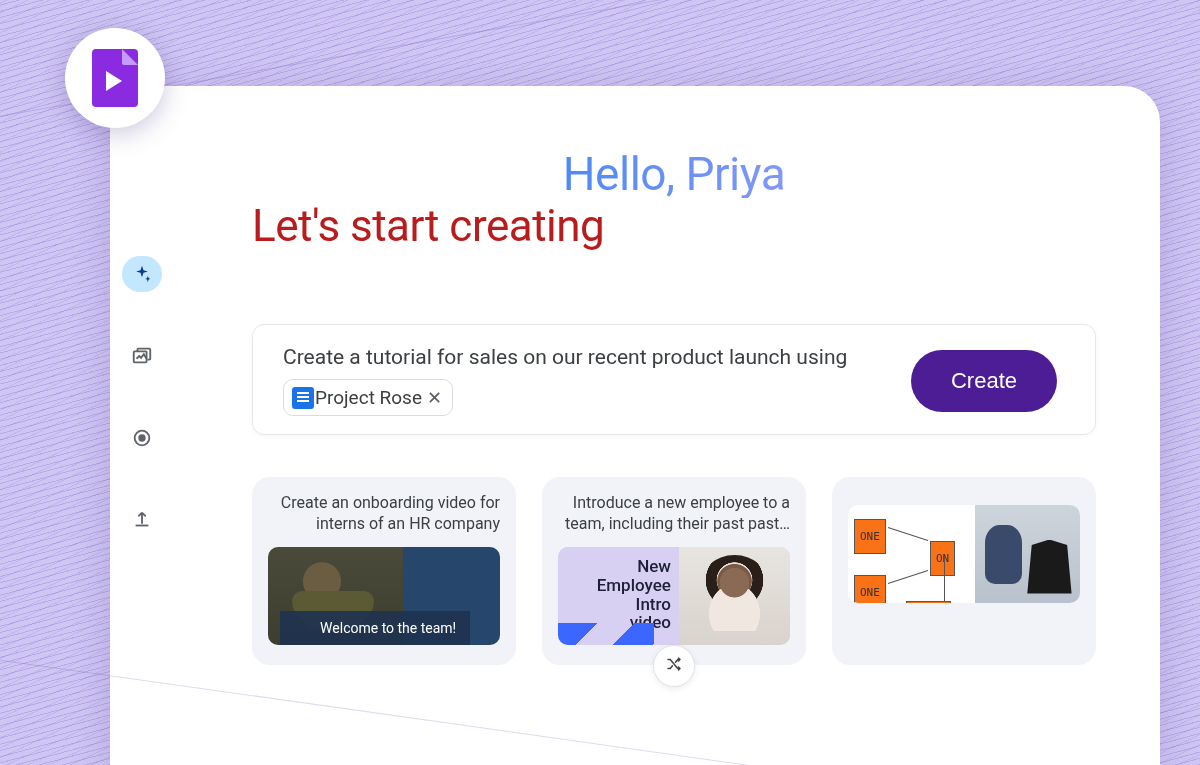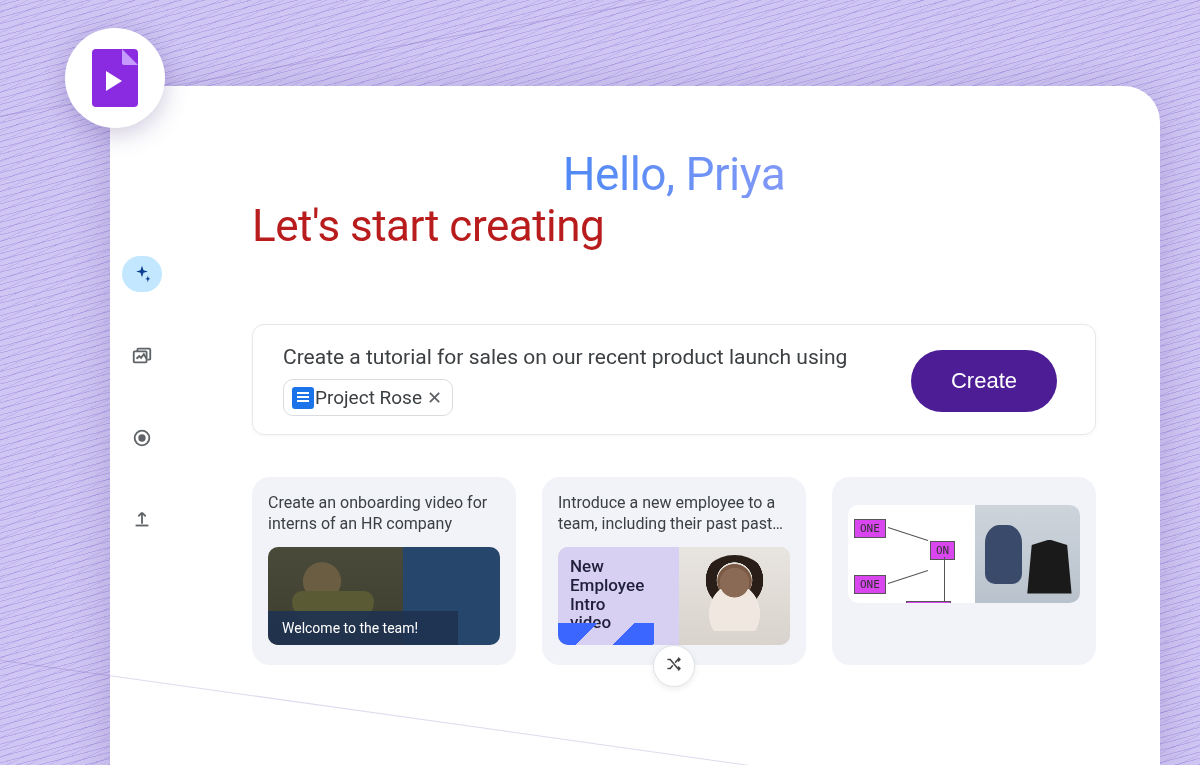--- a/index.html
+++ b/index.html
@@ -178,20 +178,21 @@
     gap: 26px;
     position:relative;
   }
   .card {
     flex:1;
     background:#f1f3f8;
     border-radius: 18px;
     padding: 16px 16px 20px 16px;
     min-width:0;
     cursor:pointer;
+    text-align:right;
   }
   .card-title {
     font-size: 16px;
     line-height: 1.3;
     color:#3c4043;
     min-height: 42px;
   }
   .thumb {
     margin-top: 12px;
     width:100%;
@@ -216,21 +217,21 @@
     content:"";
     position:absolute;
     left:18%; top:45%;
     width:60%; height:40%;
     background:#5a5a35;
     border-radius: 10px 10px 40px 40px / 10px 10px 30px 30px;
   }
   .thumb1 .right { flex:1; background:#26466b; }
   .thumb1 .caption {
     position:absolute;
-    left:0; bottom:0;
+    left:12px; bottom:0;
     background: rgba(30,50,80,0.9);
     color:#fff;
     font-size:14px;
     padding:9px 14px;
     width: 82%;
   }
 
   
   .thumb2 { display:flex; }
   .thumb2 .left {
@@ -283,22 +284,22 @@
   .thumb3 .diagram {
     flex:1.2;
     position:relative;
     font-family: monospace;
     font-size:11px;
     color:#333;
   }
   .dbox {
     position:absolute;
     border:1px solid #555;
-    padding:2px 5px;
-    background:#d946ef;
+    padding:10px 5px;
+    background:#f97316;
   }
   .dline {
     position:absolute;
     background:#555;
   }
   .thumb3 .photo {
     flex:1;
     background: linear-gradient(#cdd4dc,#b9c2cc);
     position:relative;
   }

